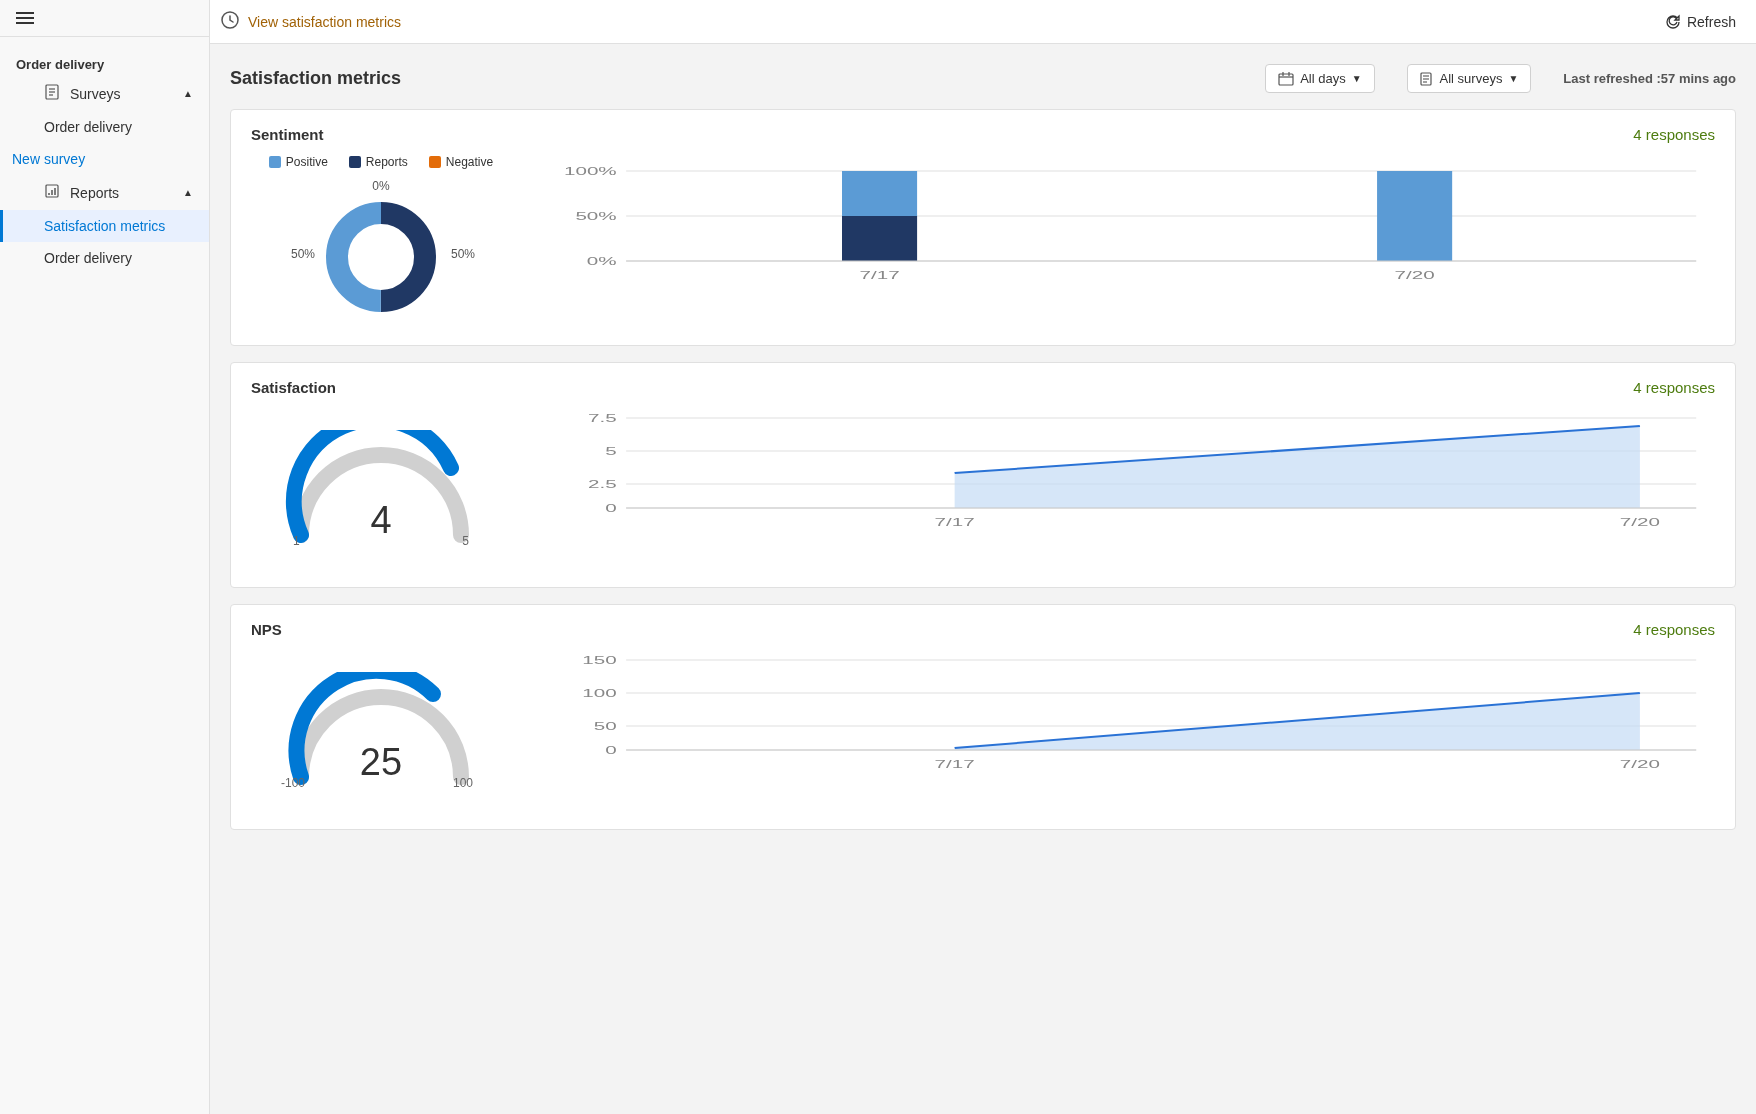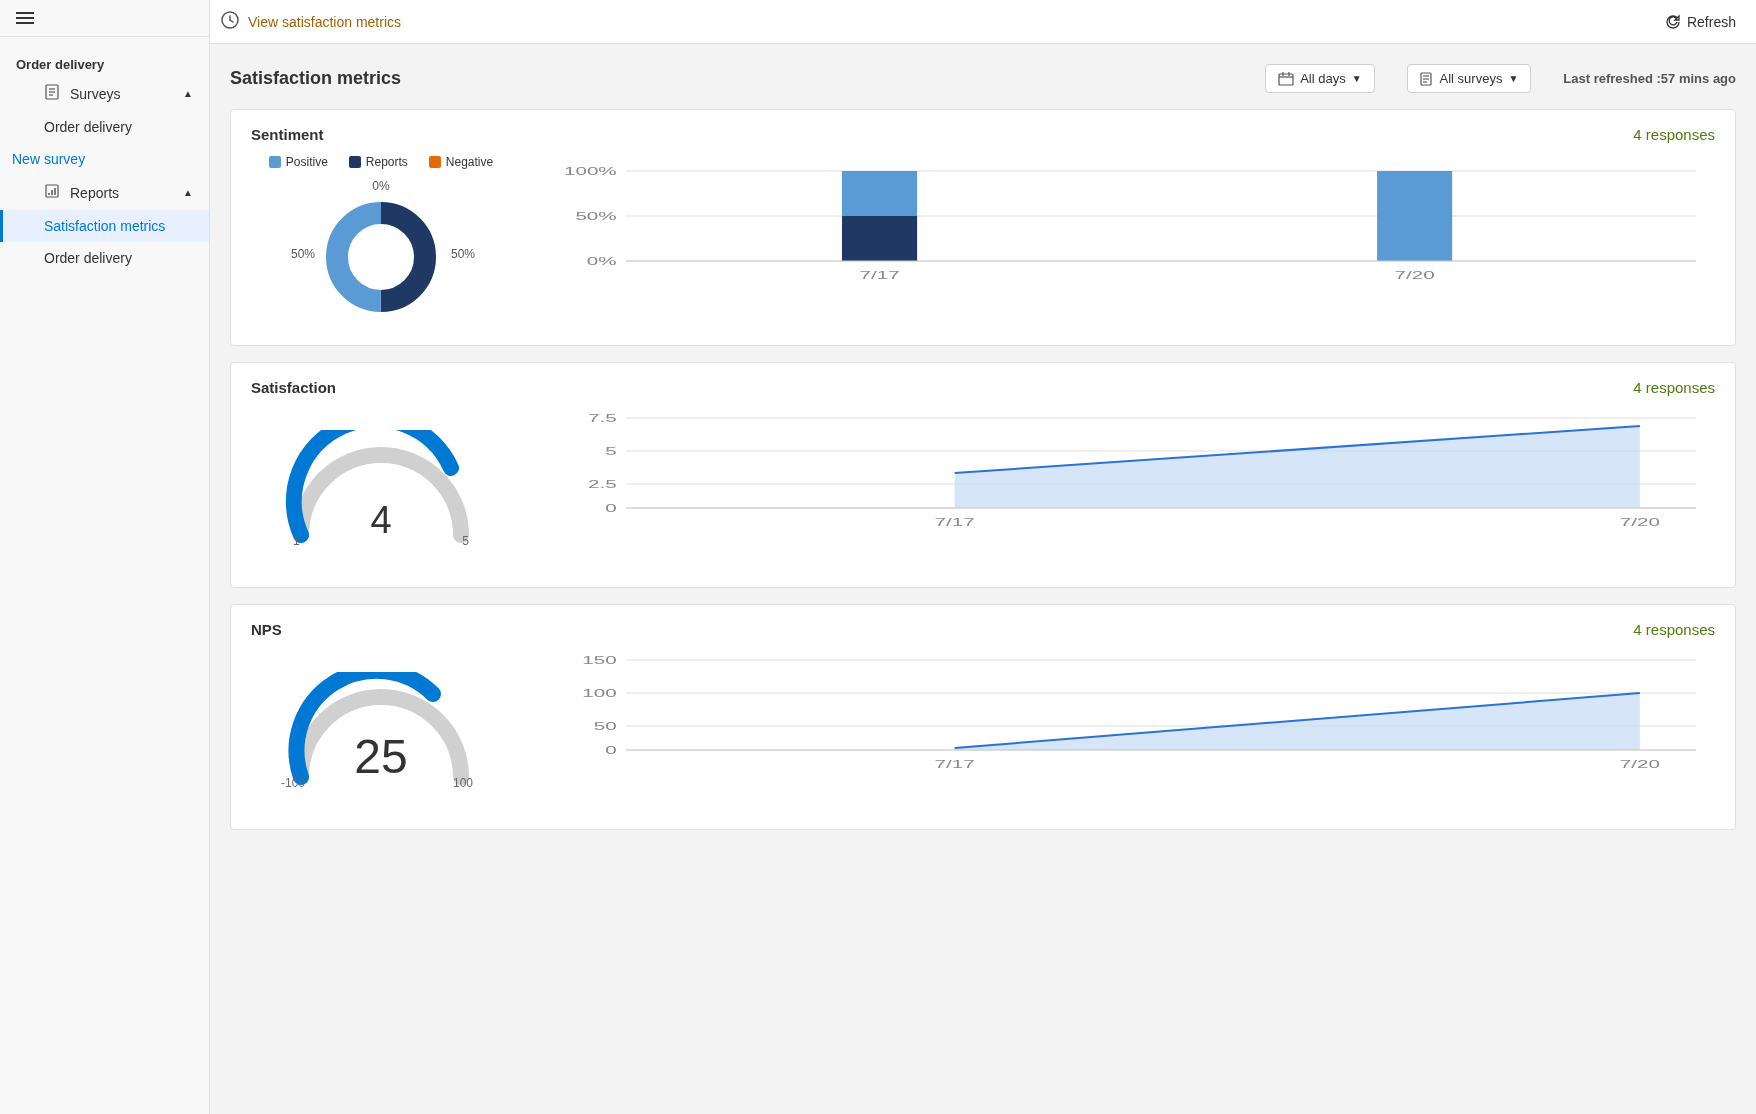--- a/index.html
+++ b/index.html
@@ -273,21 +273,21 @@
       <div class="card-body">
 
         <div class="chart-left" style="display:flex;justify-content:center;align-items:center;">
           <div style="position:relative; width:200px; height:120px;">
             <svg width="200" height="120" viewBox="0 0 200 120">
 
               <path d="M 20 105 A 80 80 0 0 1 180 105" fill="none" stroke="#d0d0d0" stroke-width="16" stroke-linecap="round"></path>
 
               <path d="M 20 105 A 80 80 0 0 1 152 22" fill="none" stroke="#0078d4" stroke-width="16" stroke-linecap="round"></path>
             </svg>
-            <span style="position:absolute;bottom:8px;left:50%;transform:translateX(-50%);font-size:48px;font-weight:300;color:#333;">25</span>
+            <span style="position:absolute;bottom:8px;left:50%;transform:translateX(-50%);font-size:38px;font-weight:300;color:#333;">25</span>
             <span style="position:absolute;bottom:2px;left:0px;font-size:12px;color:#666;">-100</span>
             <span style="position:absolute;bottom:2px;right:8px;font-size:12px;color:#666;">100</span>
           </div>
         </div>
 
         <div class="chart-right">
           <svg width="100%" height="160" viewBox="0 0 620 160" preserveAspectRatio="none">
 
             <line x1="40" y1="10" x2="610" y2="10" stroke="#e0e0e0" stroke-width="1"></line>
             <line x1="40" y1="43" x2="610" y2="43" stroke="#e0e0e0" stroke-width="1"></line>

